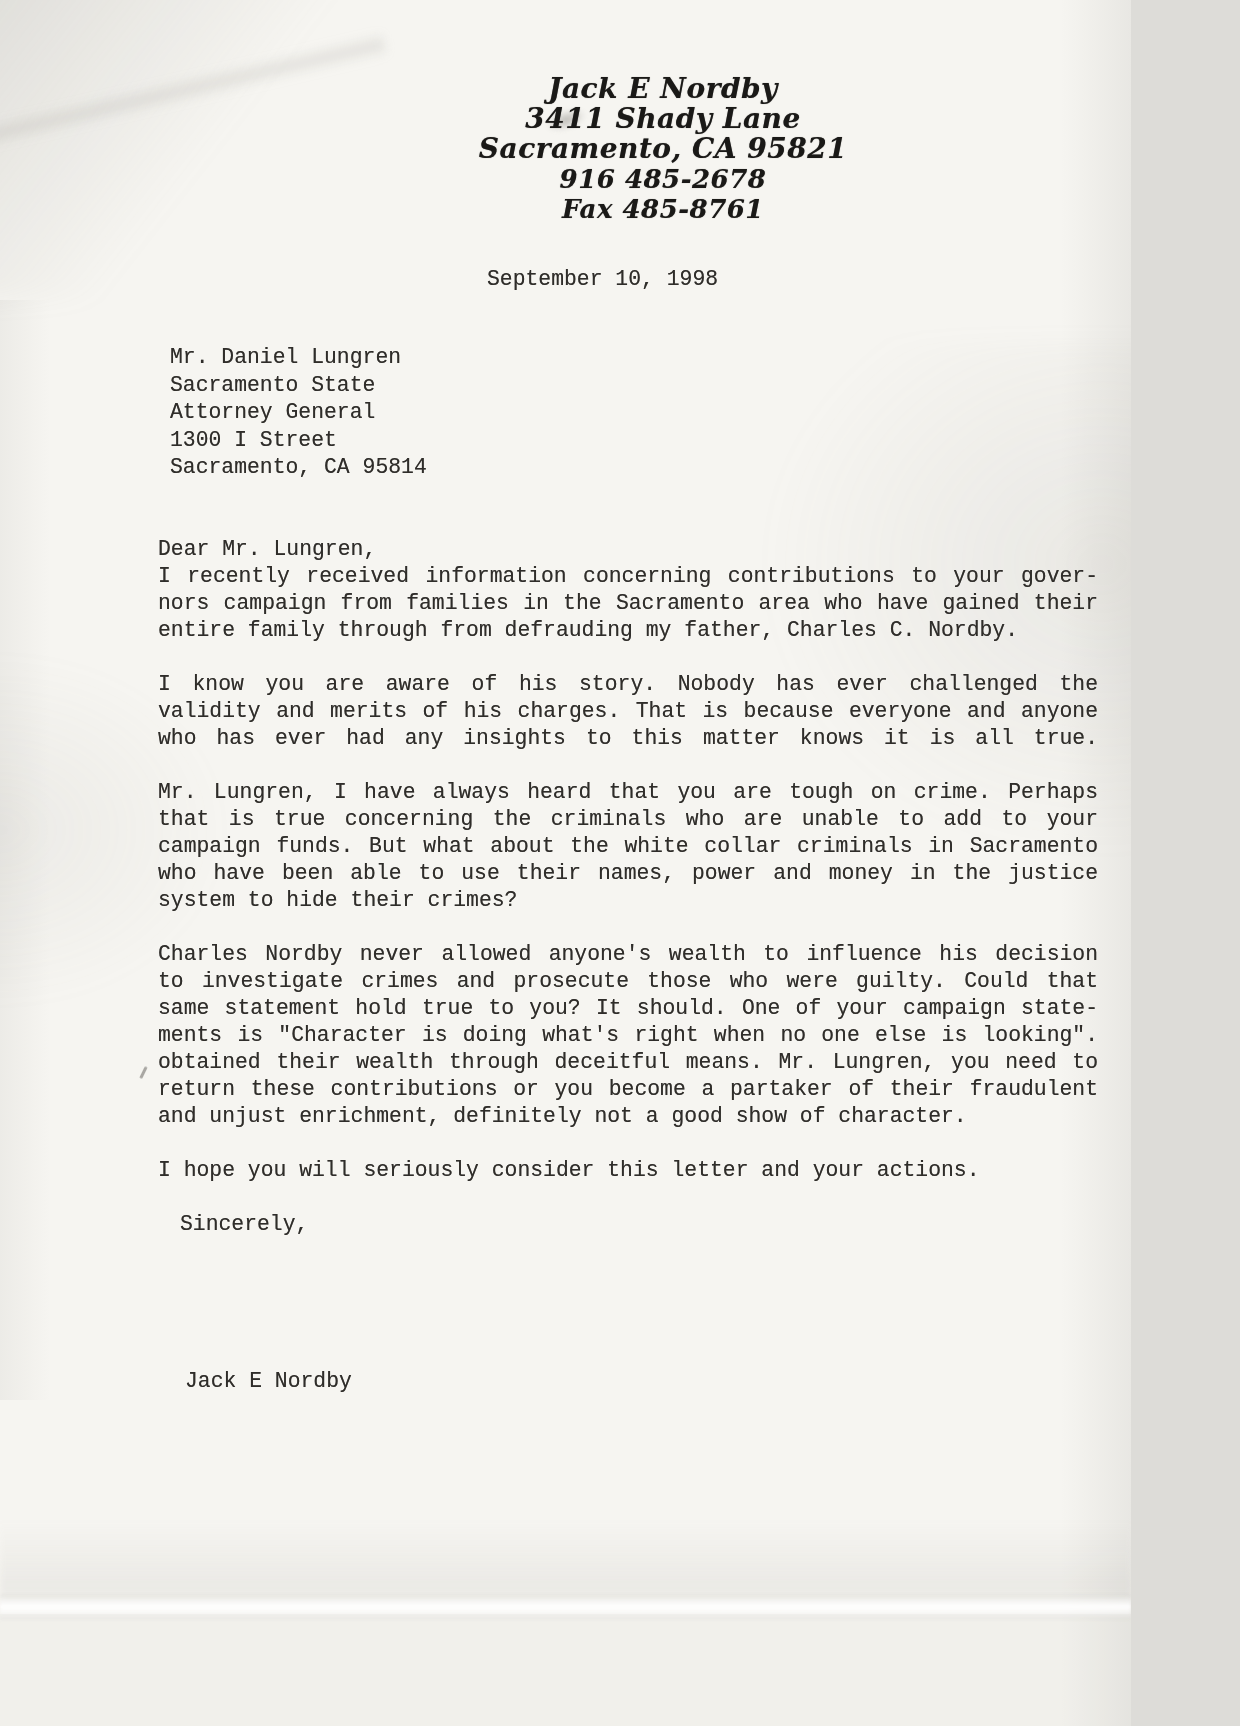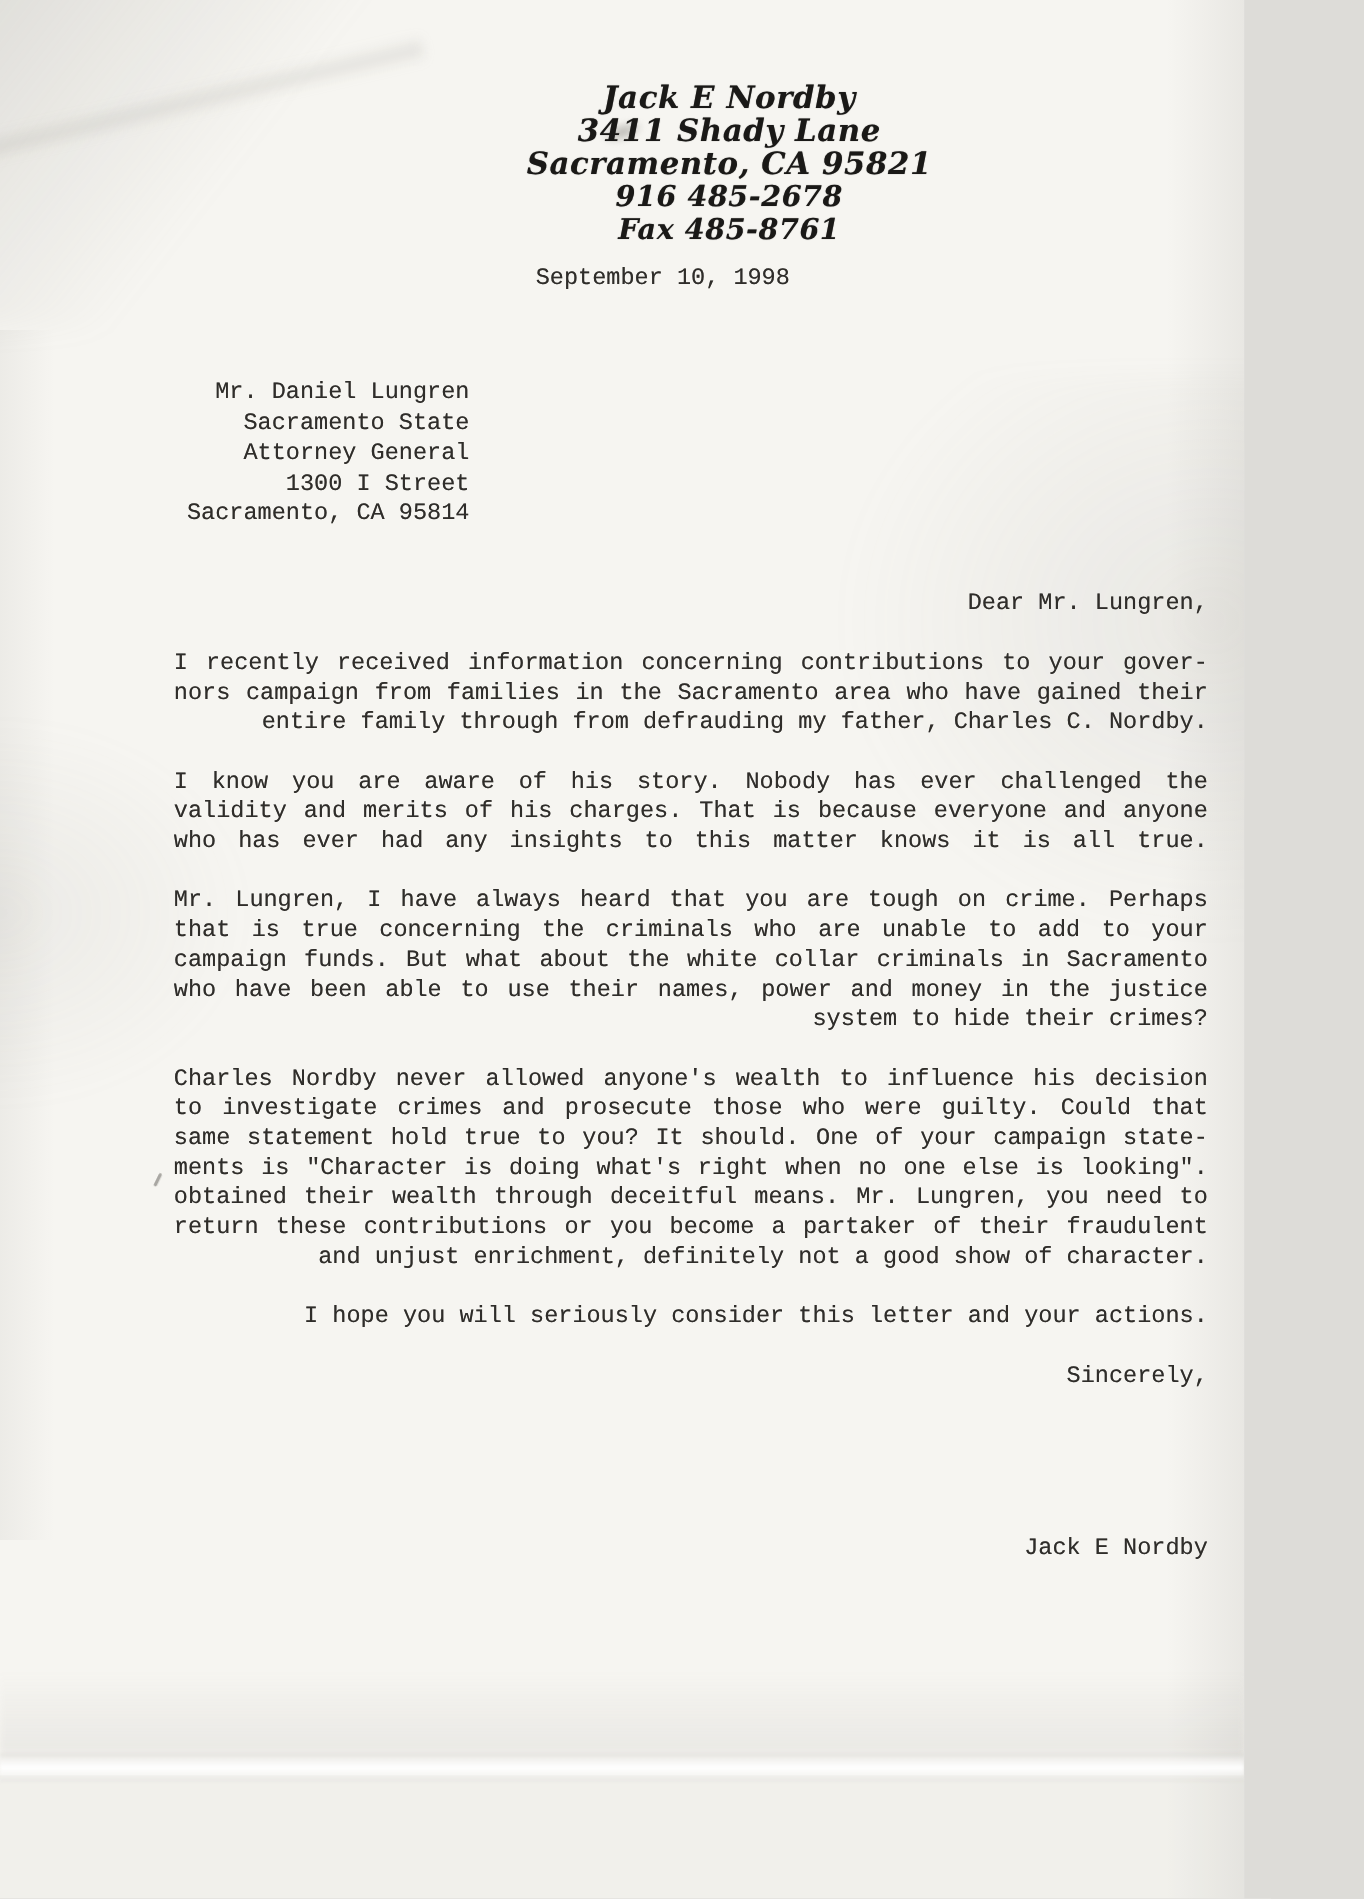--- a/index.html
+++ b/index.html
@@ -92,41 +92,41 @@
     text-shadow: 0 0 0.8px rgba(26,25,23,0.6);
   }
   .lh-line  { font-size: 28px; line-height: 30px; letter-spacing: 0.5px; }
   .lh-small { font-size: 26px; line-height: 30px; letter-spacing: 0.5px; }
 
   
   .typewriter { font-size: 21.4px; }
   .date-line {
     position: absolute;
     left: 487px;
-    top: 240px;
+    top: 266px;
     line-height: 27px;
     white-space: nowrap;
   }
   .recipient {
     position: absolute;
     left: 170px;
     top: 344px;
     line-height: 27.6px;
     white-space: nowrap;
   }
   .letter-body {
     position: absolute;
     left: 158px;
     top: 536px;
     width: 940px;
     line-height: 27px;
   }
-  .salutation { margin-bottom: 27px; }
+  .salutation { }
   .para { margin-bottom: 27px; font-family: Liberation Mono, monospace; }
-  .tline { min-height: 27px; text-align: right; }
+  .tline { min-height: 27px; }
   .just {
     text-align: justify;
     text-align-last: justify;
   }
   .closing { margin-top: 5px; margin-left: 22px; font-family: Liberation Mono, monospace; }
   .signature { margin-top: 130px; margin-left: 27px; }
 </style>
 </head>
 <body>
 

